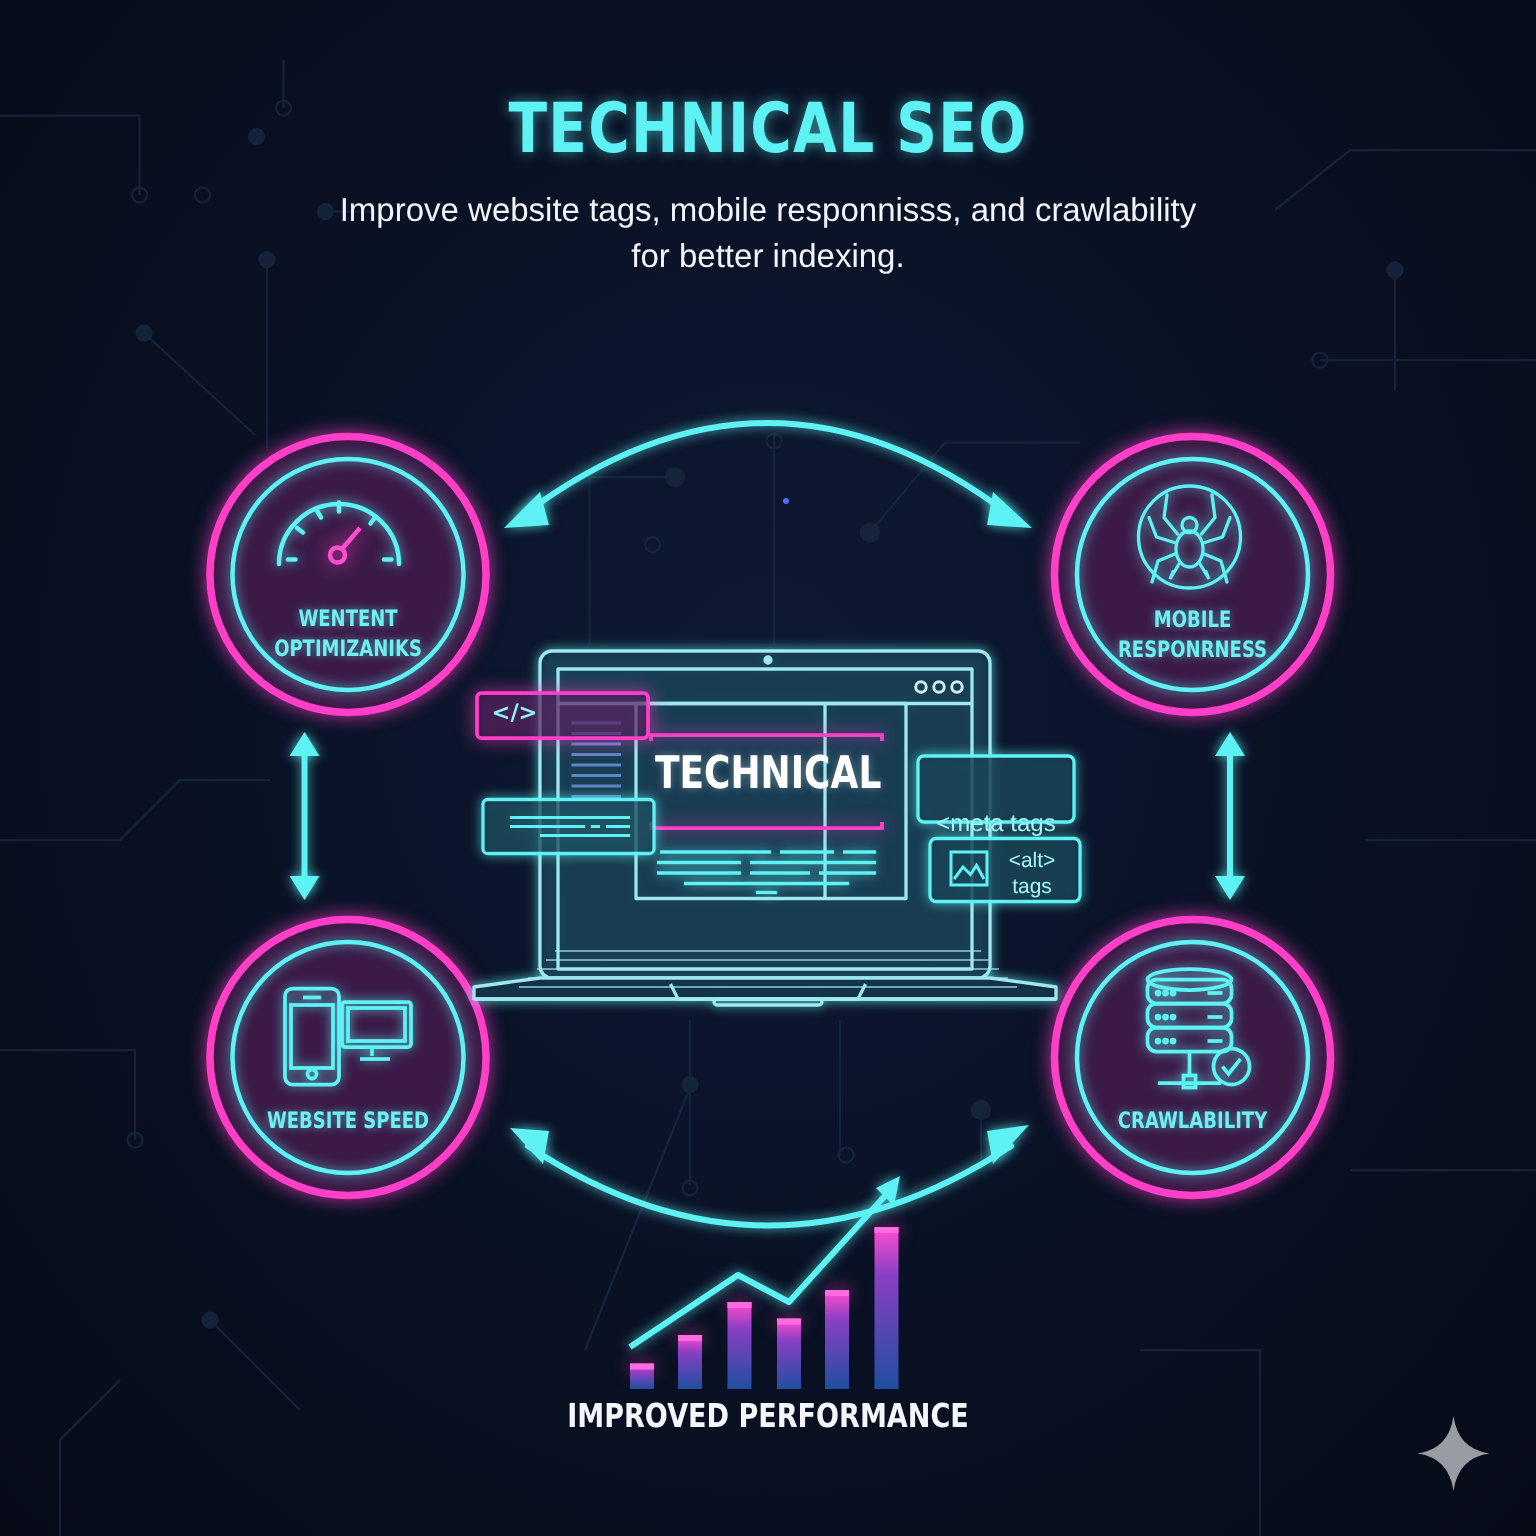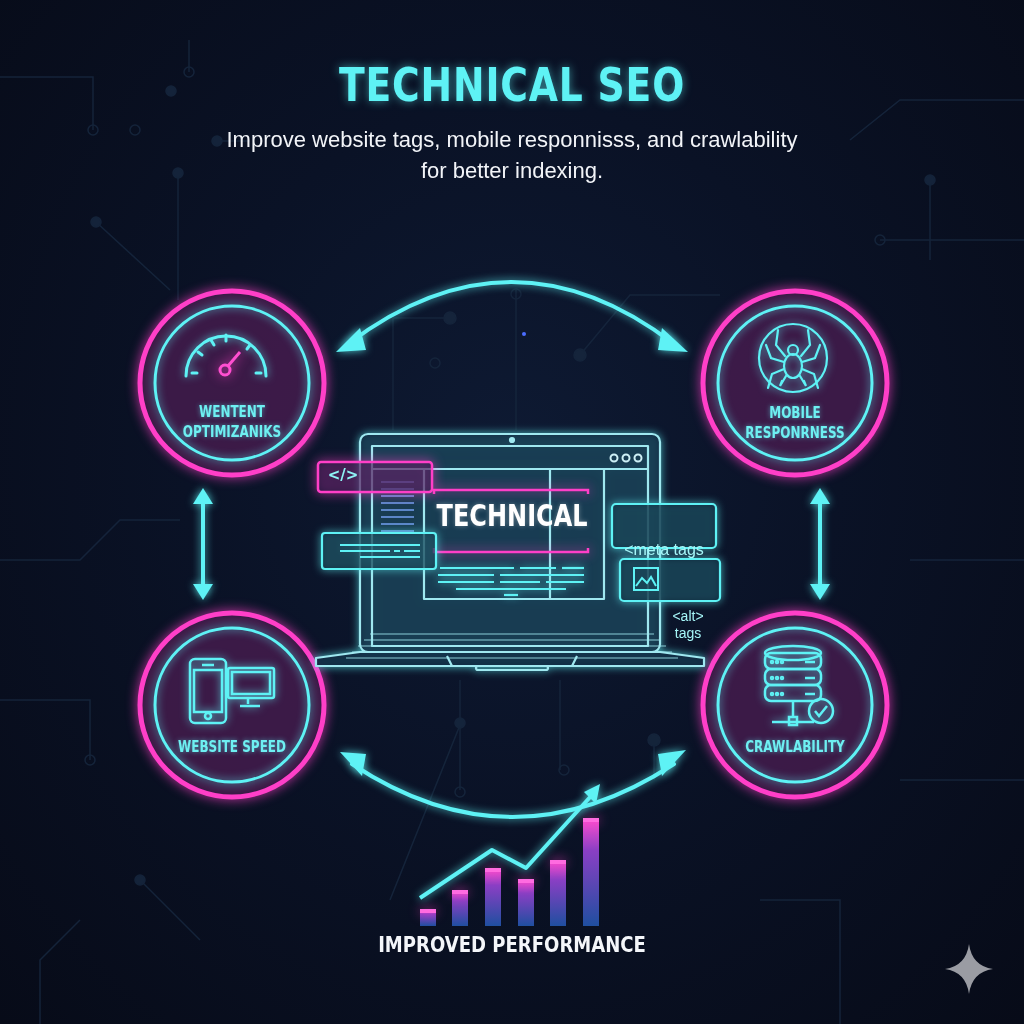--- a/index.html
+++ b/index.html
@@ -41,21 +41,21 @@
   .code-tag {
     position: absolute; left: 320px; top: 466px; width: 46px; text-align: center;
     font-family: "DejaVu Sans", sans-serif; font-size: 15px; font-weight: bold; color: #8ff4f6;
   }
   .meta-tag {
     position: absolute; left: 612px; top: 513px; width: 104px; text-align: center;
     font-family: "Liberation Sans", sans-serif; font-size: 16px; color: #a6f6f8; margin-top: 28px;
   }
   .alt-tag {
     position: absolute; left: 660px; top: 565px; width: 56px; text-align: center;
-    font-family: "Liberation Sans", sans-serif; font-size: 14px; line-height: 17px; color: #a6f6f8; margin-top: 43px;
+    font-family: "Liberation Sans", sans-serif; font-size: 14px; line-height: 17px; color: #a6f6f8;
   }
   .perf-label {
     position: absolute; top: 932px; left: 0; width: 1024px; text-align: center;
     font-family: "DejaVu Sans", sans-serif; font-weight: bold; font-size: 22px; color: #f4f6fa;
     transform: scaleX(0.82);
   }
   .glow-c { filter: drop-shadow(0 0 4px rgba(94,242,245,0.8)); }
   .glow-m { filter: drop-shadow(0 0 6px rgba(255,64,200,0.85)); }
 </style>
 </head>

